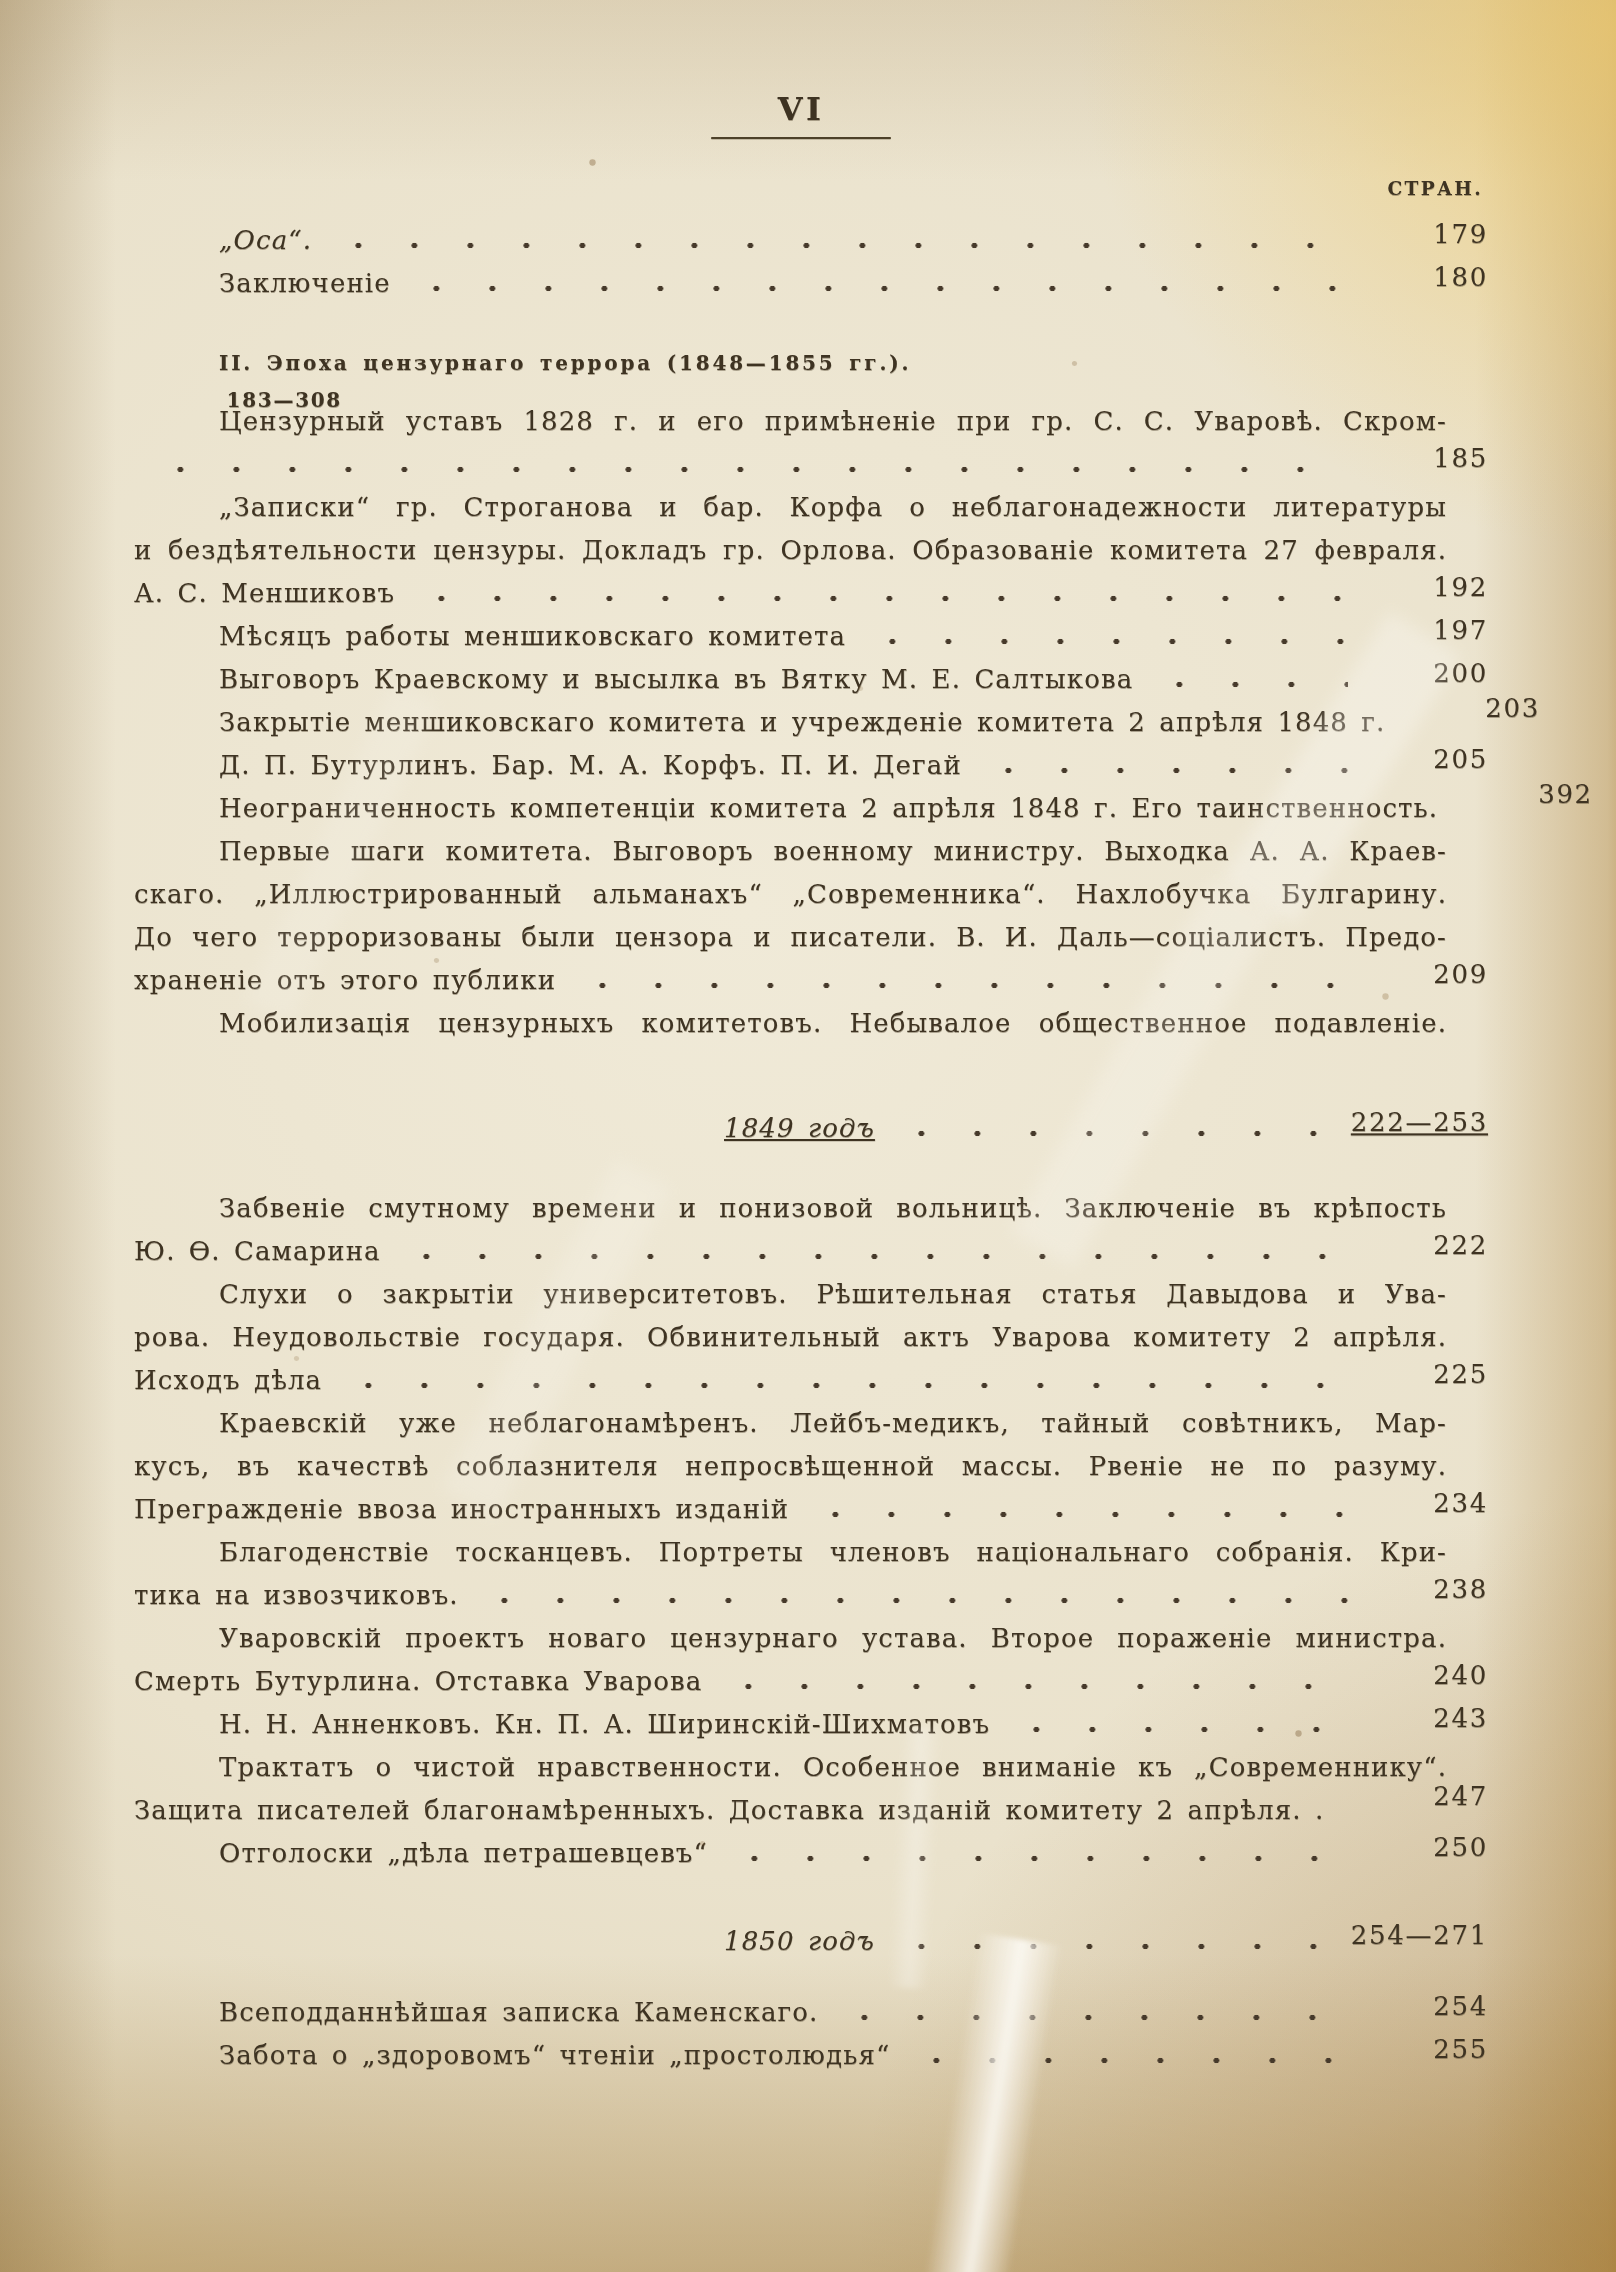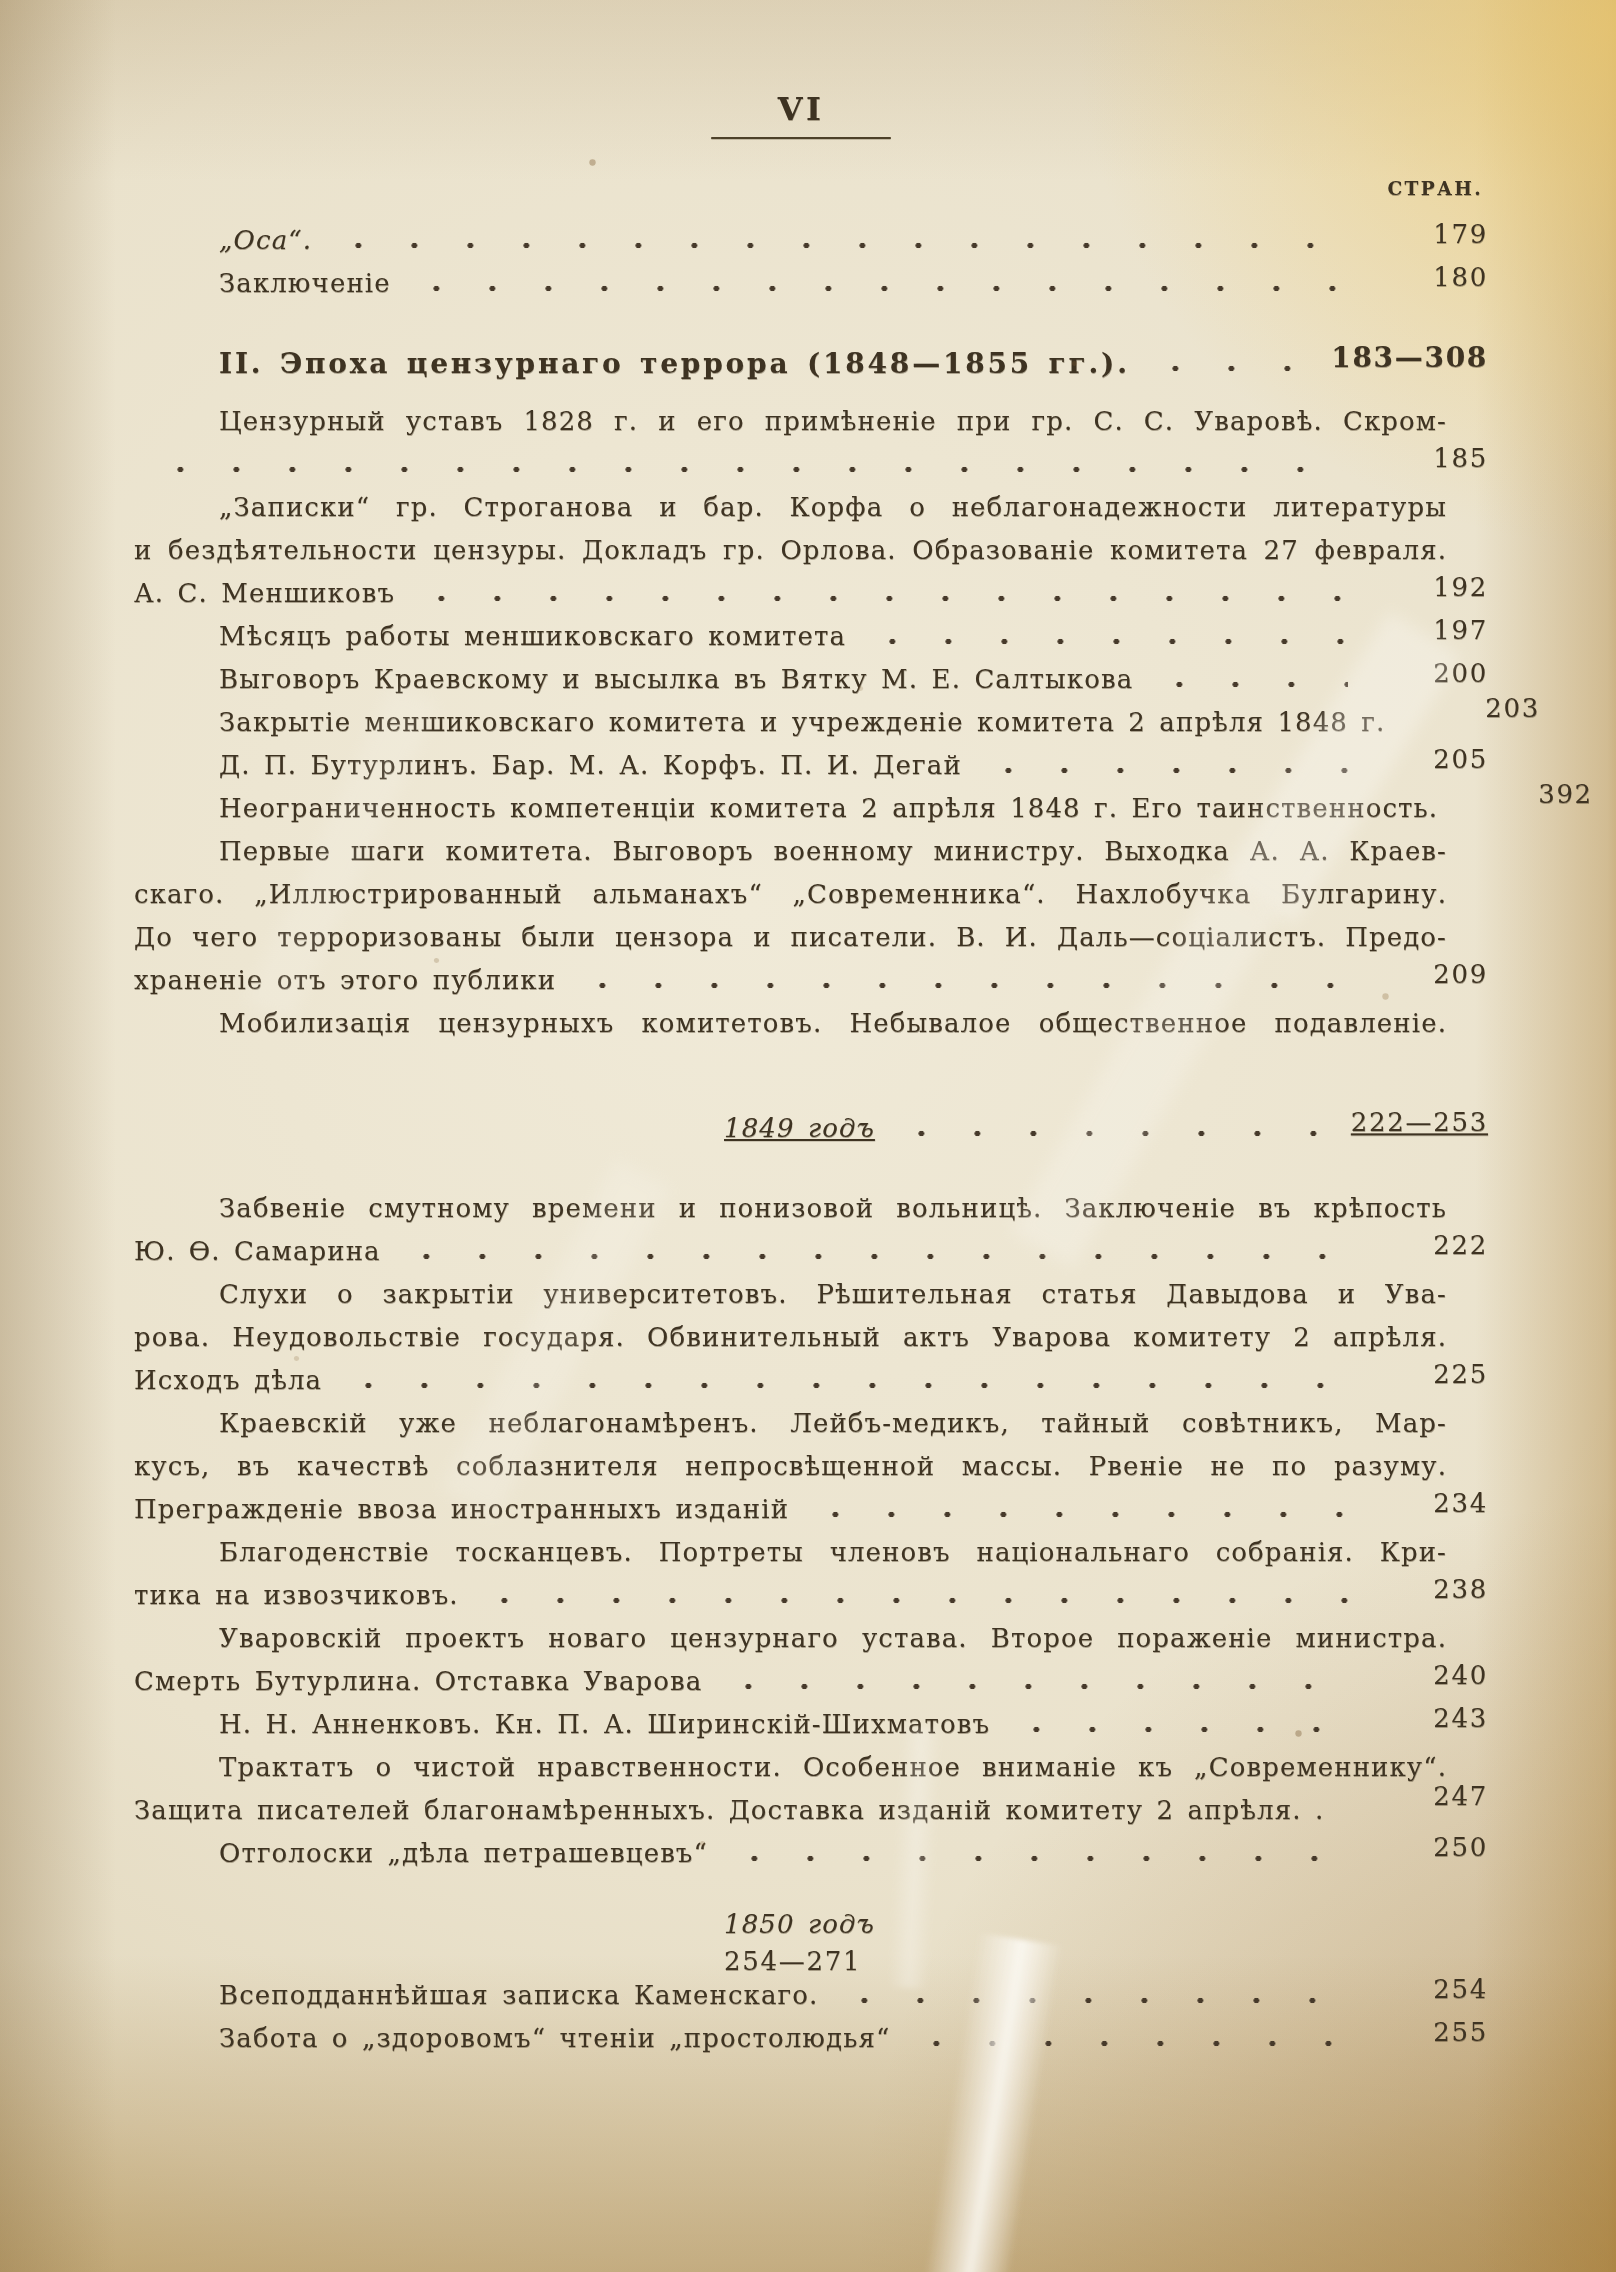--- a/index.html
+++ b/index.html
@@ -42,21 +42,21 @@
   }
   .row{
     display:flex; align-items:baseline;
     height:43px; line-height:43px;
     letter-spacing:1.1px; word-spacing:4px;
   }
   .txt{ white-space:nowrap; }
   .it{ font-style:italic; }
   .indent-first{ padding-left:85px; }
   .indent-year{ padding-left:590px; }
-  .heading{ font-weight:bold; font-size:28px; letter-spacing:2.8px; }
+  .heading{ font-weight:bold; font-size:20px; letter-spacing:2.8px;flex-direction:column; }
   .fill .txt{
     flex:1 1 auto; white-space:normal;
     text-align:justify; text-align-last:justify;
     padding-right:41px;
   }
   .leader{
     flex:1 1 auto; align-self:stretch;
     margin:0 17px 0 14.7px;
     background-image:radial-gradient(circle, #46392a 2.5px, rgba(70,57,42,0) 3px);
     background-size:56px 14.7px;
@@ -249,21 +249,21 @@
       <div class="row indent-flush">
         <span class="txt">Защита писателей благонамѣренныхъ. Доставка изданій комитету 2 апрѣля. .</span>
         <span class="leader nodots"></span>
         <span class="num up">247</span>
       </div>
       <div class="row indent-first">
         <span class="txt">Отголоски „дѣла петрашевцевъ“</span>
         <span class="leader"></span>
         <span class="num">250</span>
       </div>
-      <div class="row indent-year" style="margin-top: 28px; flex-direction: column;">
+      <div class="row indent-year" style="margin-top: 45px;">
         <span class="txt it">1850 годъ</span>
         <span class="leader"></span>
         <span class="num">254—271</span>
       </div>
       <div class="row indent-first" style="margin-top: 28px;">
         <span class="txt">Всеподданнѣйшая записка Каменскаго.</span>
         <span class="leader"></span>
         <span class="num">254</span>
       </div>
       <div class="row indent-first">

